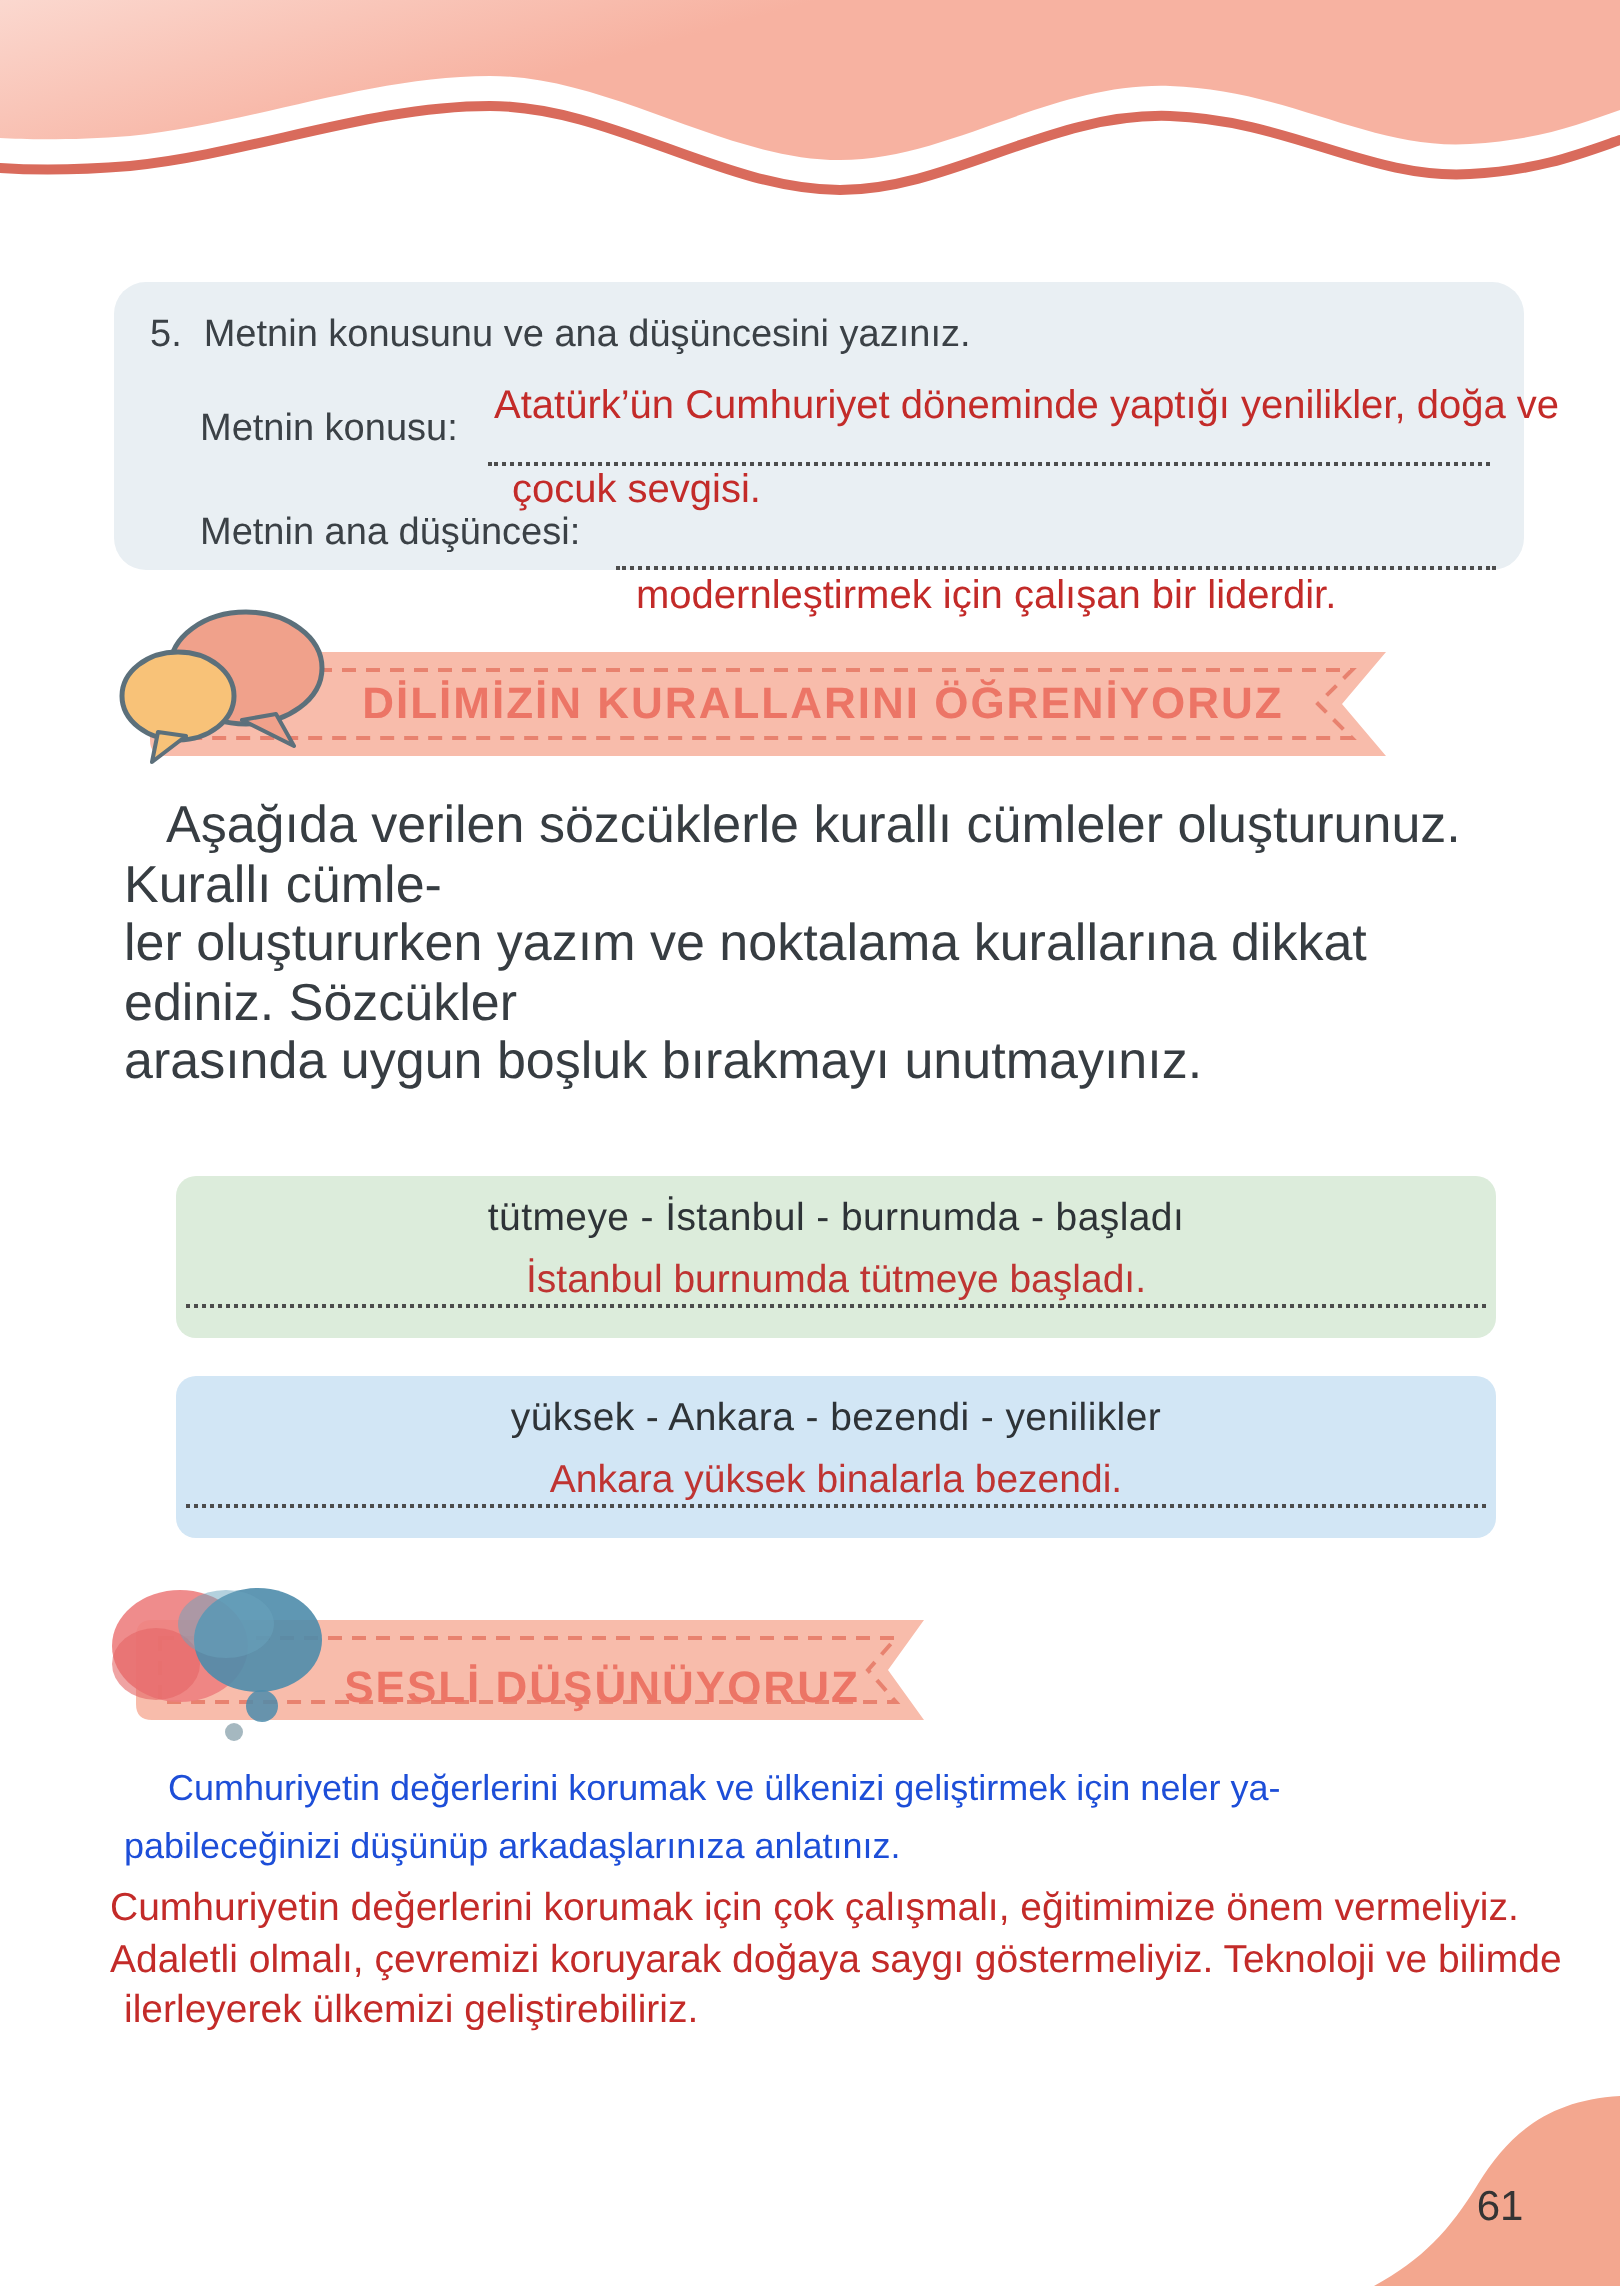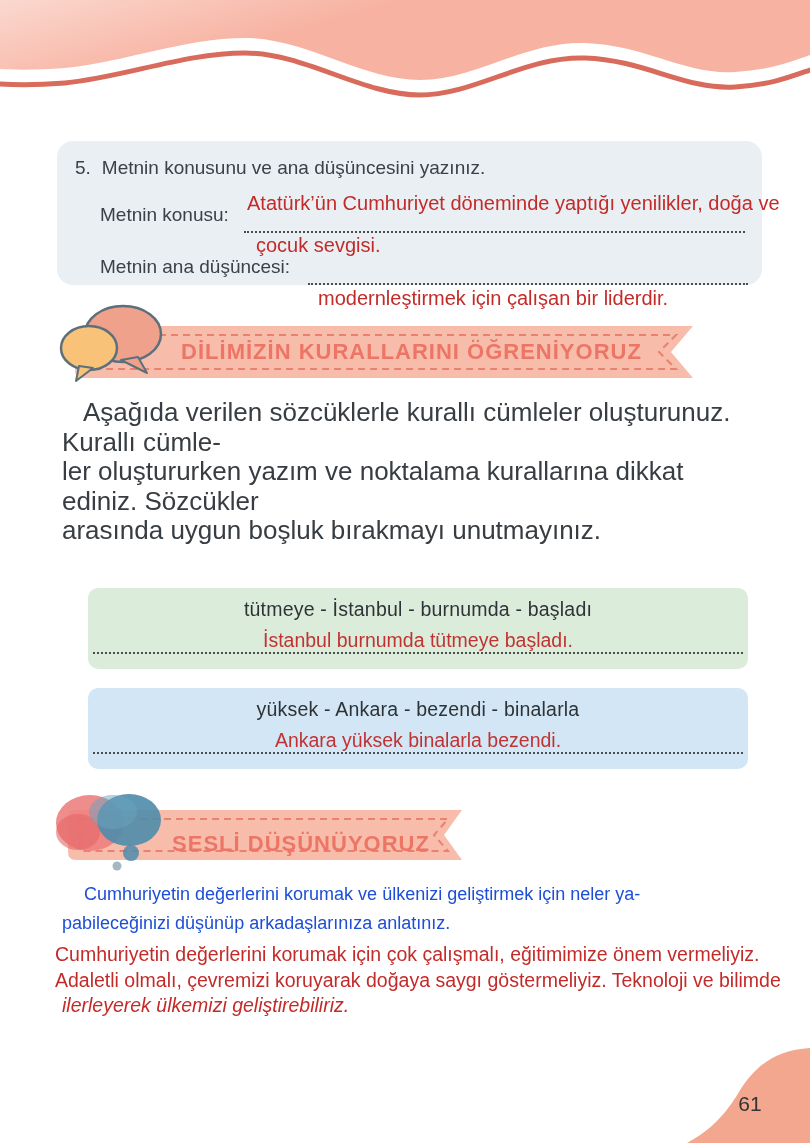--- a/index.html
+++ b/index.html
@@ -33,21 +33,21 @@
     font-size: 22px; font-weight: bold; letter-spacing: 1px;
     color: #ec7566; white-space: nowrap;
   }
 
   
   .para { font-size: 26px; line-height: 29.5px; color: #373d42; }
   .para .indent { text-indent: 21px; }
   .para2 { font-size: 18px; line-height: 28.5px; color: #1d4ed8; }
   .para2 .indent { text-indent: 22px; }
   .red-para { font-size: 19.5px; line-height: 25.5px; color: #c32b29; }
-  .red-para div:nth-child(3) { padding-left: 7px; font-style: italic; }
+  .red-para div:nth-child(3) { padding-left: 7px; }
 
   
   .word-box { left: 88px; width: 660px; height: 81px; border-radius: 10px; }
   .word-box .words {
     text-align: center; padding-top: 10px; font-size: 19.5px; color: #2e3337;
     letter-spacing: 0.2px;
   }
   .word-box .ans-line {
     position: absolute; left: 5px; right: 5px; bottom: 15px;
     border-bottom: 2px dotted #4c4c4c;
@@ -122,21 +122,21 @@
   </div>
 
 
   <div class="abs word-box box-1">
     <div class="words">tütmeye - İstanbul - burnumda - başladı</div>
     <div class="ans-line"></div>
     <div class="ans-text">İstanbul burnumda tütmeye başladı.</div>
   </div>
 
   <div class="abs word-box box-2">
-    <div class="words">yüksek - Ankara - bezendi - binalarla</div>
+    <div class="words">yüksek - Ankara - bezendi - yenilikler</div>
     <div class="ans-line"></div>
     <div class="ans-text">Ankara yüksek binalarla bezendi.</div>
   </div>
 
   <svg class="abs" style="left:68px; top:810px;" width="394" height="50" viewBox="0 0 394 50" xmlns="http://www.w3.org/2000/svg">
     <path d="M8,0 H394 L376,25 L394,50 H8 Q0,50 0,42 V8 Q0,0 8,0 Z" fill="#f8bcab"></path>
     <path d="M12,9 H380 L366,25 L380,41 H12 Z" fill="none" stroke="#e8826f" stroke-width="2" stroke-dasharray="7 5"></path>
   </svg>
   <div class="abs ribbon-title" style="left:68px; top:810px; width:394px; height:68px; padding-left:72px; box-sizing:border-box;">SESLİ DÜŞÜNÜYORUZ</div>
 

